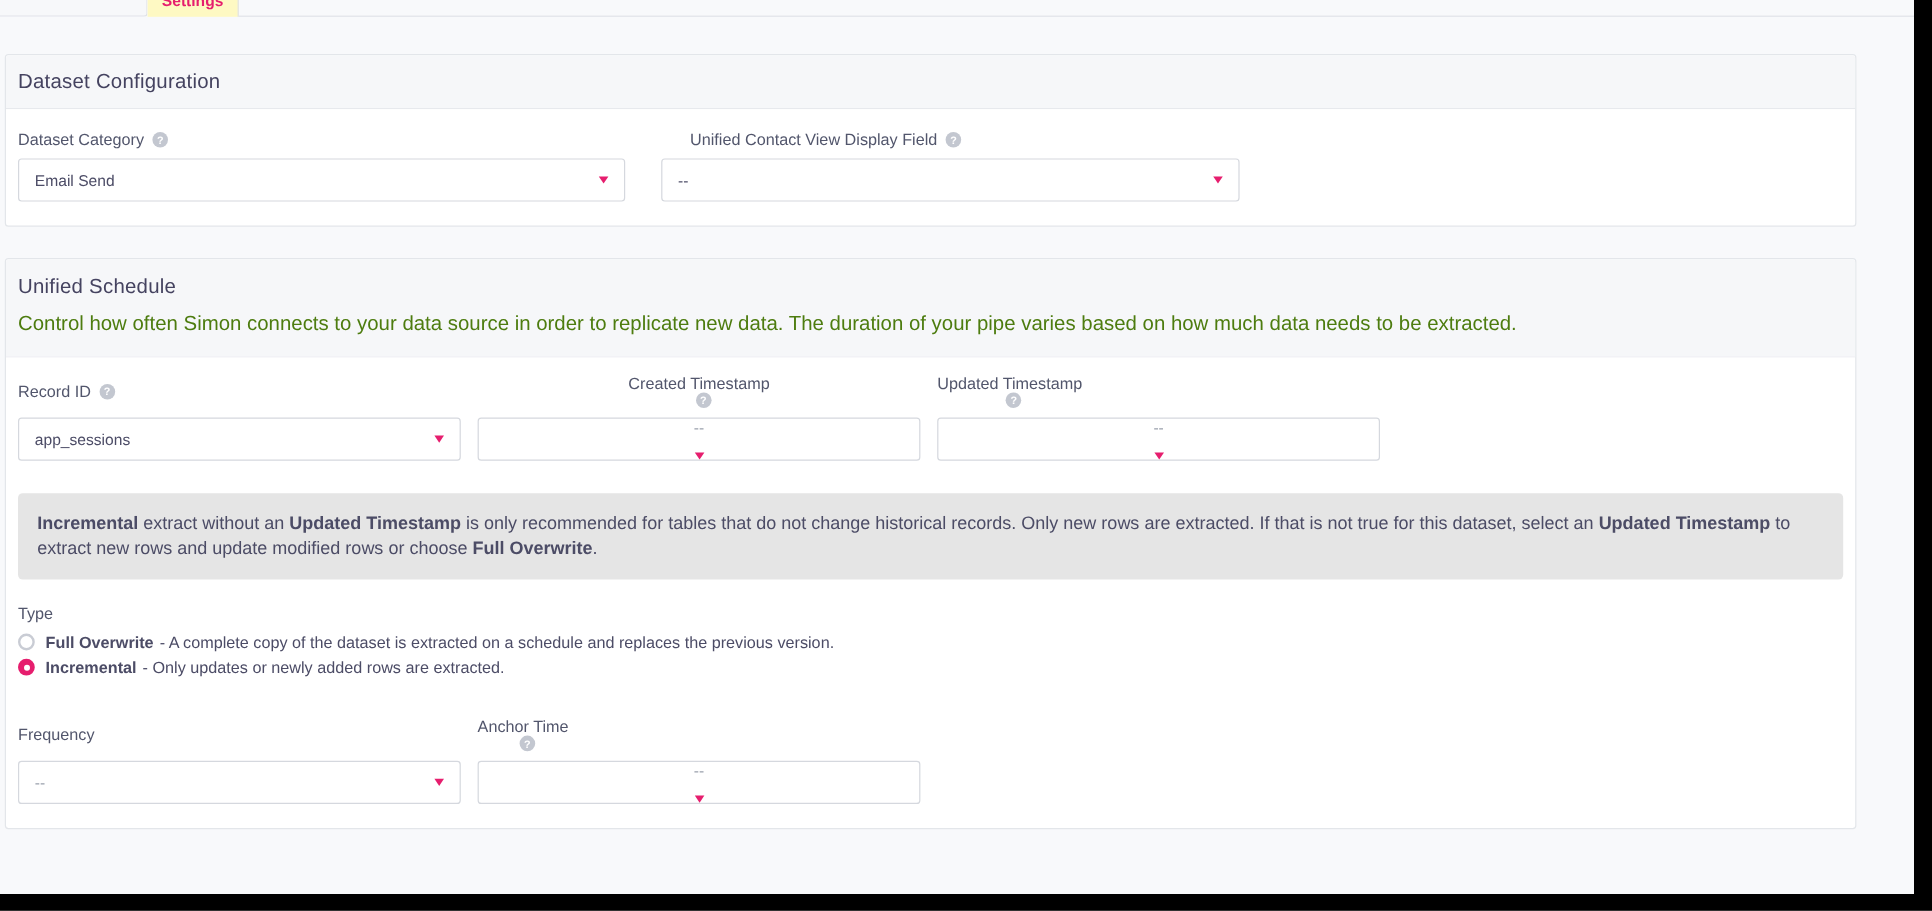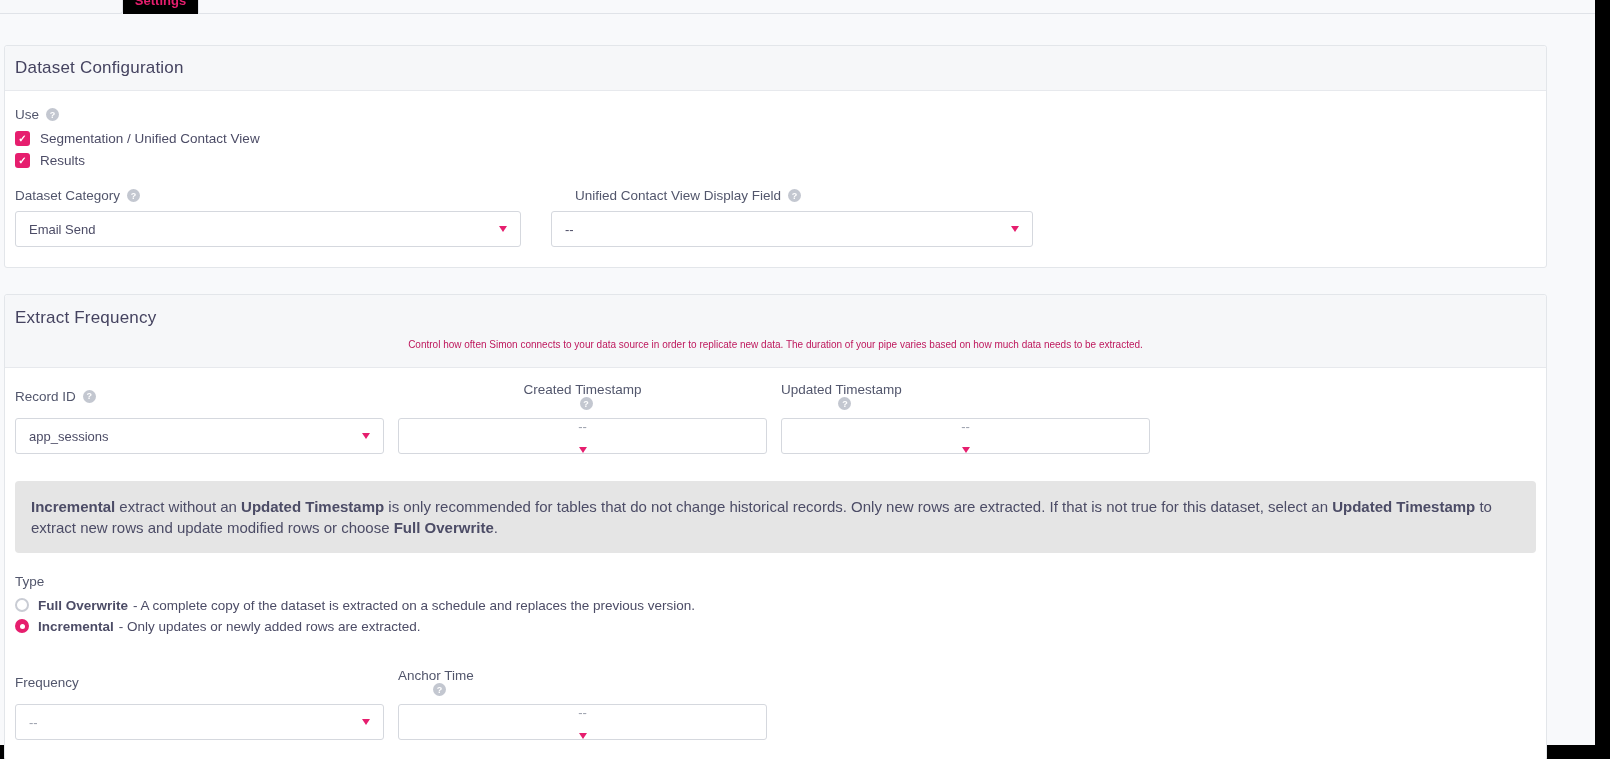--- a/index.html
+++ b/index.html
@@ -16,21 +16,21 @@
   }
 
   
   .tabbar { height:14px; display:flex; }
   .tab-left {
     width:123px; background:#f7f8fa;
     border-bottom:1px solid #e0e3e8; border-right:1px solid #e0e3e8;
     border-bottom-right-radius:3px;
   }
   .tab-active {
-    width:76px; background:#000000;
+    width:76px; background:#fef9c3;
     border-right:1px solid #e0e3e8;
     overflow:hidden; display:flex; justify-content:center;
   }
   .tab-active .tab-label {
     font-size:13px; font-weight:700; color:#e61e6e;
     margin-top:-7px; white-space:nowrap;
   }
   .tab-rest { flex:1; border-bottom:1px solid #e0e3e8; }
 
   
@@ -42,21 +42,21 @@
   .card-header {
     background:#f6f7f9;
     border-bottom:1px solid #e7e9ed;
     border-radius:3px 3px 0 0;
   }
   .card1 { margin-top:31px; }
   .card1 .card-header { height:45px; display:flex; align-items:center; padding-left:10px; }
   .section-title { font-size:17px; font-weight:500; color:#454360; letter-spacing:.2px; }
   .card2 { margin-top:26px; }
   .card2 .card-header { padding:13px 10px 17px 10px; }
-  .section-desc { font-size:10px; color:#be185d; margin-top:11px;text-align:center; }
+  .section-desc { font-size:17px; color:#4d7c0f; margin-top:11px; }
 
   .card-body { padding:0 10px 20px 10px; }
 
   .field-label {
     font-size:13.5px; color:#52566c;
     display:flex; align-items:center;
   }
   .help-icon {
     display:inline-flex; align-items:center; justify-content:center;
     width:13px; height:13px; border-radius:50%;
@@ -129,34 +129,20 @@
       <span class="tab-label">Settings</span>
     </div>
     <div class="tab-rest"></div>
   </div>
 
   <div class="card card1">
     <div class="card-header">
       <span class="section-title">Dataset Configuration</span>
     </div>
     <div class="card-body">
-      <div class="use-block">
-        <div class="field-label">
-          <span>Use</span>
-          <span class="help-icon"></span>
-        </div>
-        <div class="check-row" style="margin-top:6px;">
-          <span class="checkbox"></span>
-          <span class="check-label">Segmentation / Unified Contact View</span>
-        </div>
-        <div class="check-row">
-          <span class="checkbox"></span>
-          <span class="check-label">Results</span>
-        </div>
-      </div>
 
       <div class="dd-row mt16" style="margin-top:18px;">
         <div class="field-label w506">
           <span>Dataset Category</span>
           <span class="help-icon"></span>
         </div>
         <div class="field-label gap18">
           <span>Unified Contact View Display Field</span>
           <span class="help-icon"></span>
         </div>
@@ -169,21 +155,21 @@
         <div class="dropdown w482 gap18">
           <span class="dd-value">--</span>
           <span class="caret"></span>
         </div>
       </div>
     </div>
   </div>
 
   <div class="card card2">
     <div class="card-header">
-      <div class="section-title">Extract Frequency</div>
+      <div class="section-title">Unified Schedule</div>
       <div class="section-desc">Control how often Simon connects to your data source in order to replicate new data. The duration of your pipe varies based on how much data needs to be extracted.</div>
     </div>
     <div class="card-body">
 
       <div class="dd-row mt14">
         <div class="field-label w369">
           <span>Record ID</span>
           <span class="help-icon"></span>
         </div>
         <div class="field-label w369 gap14">

